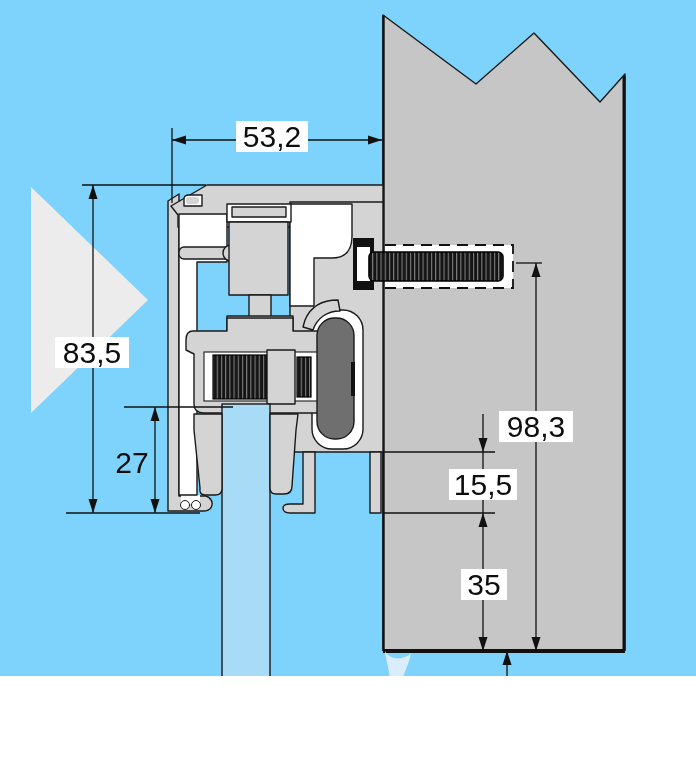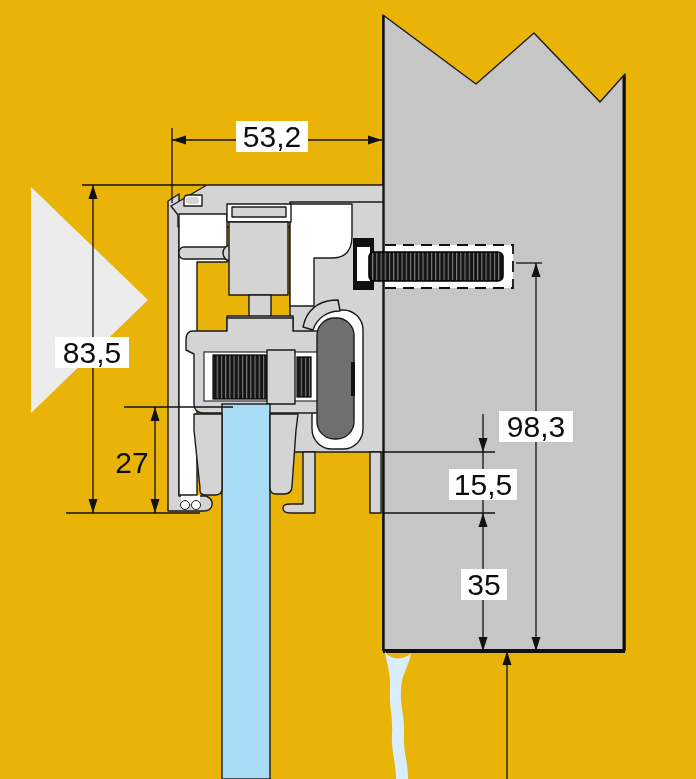--- a/index.html
+++ b/index.html
@@ -1,16 +1,16 @@
 <!DOCTYPE html>
 <html><head>
 <meta charset="utf-8">
 <style>
   html,body{margin:0;padding:0;background:#fff;}
-  #stage{position:relative;width:696px;height:779px;background:#eab308;overflow:hidden;
+  #stage{position:relative;width:696px;height:676px;background:#7dd3fc;overflow:hidden;
          font-family:"Liberation Sans", sans-serif;}
   .ln{stroke:#1a1a1a;stroke-width:1.4;stroke-linejoin:round;}
   .pf{fill:#d4d4d4;}
   .wh{fill:#ffffff;}
   .dim{stroke:#111;stroke-width:1.3;fill:none;}
   .arw{fill:#111;stroke:none;}
   .dimtxt{font-family:"Liberation Sans", sans-serif;font-size:30px;fill:#0d0d0d;}
   .bg{fill:#fff;}
 </style>
 </head>

